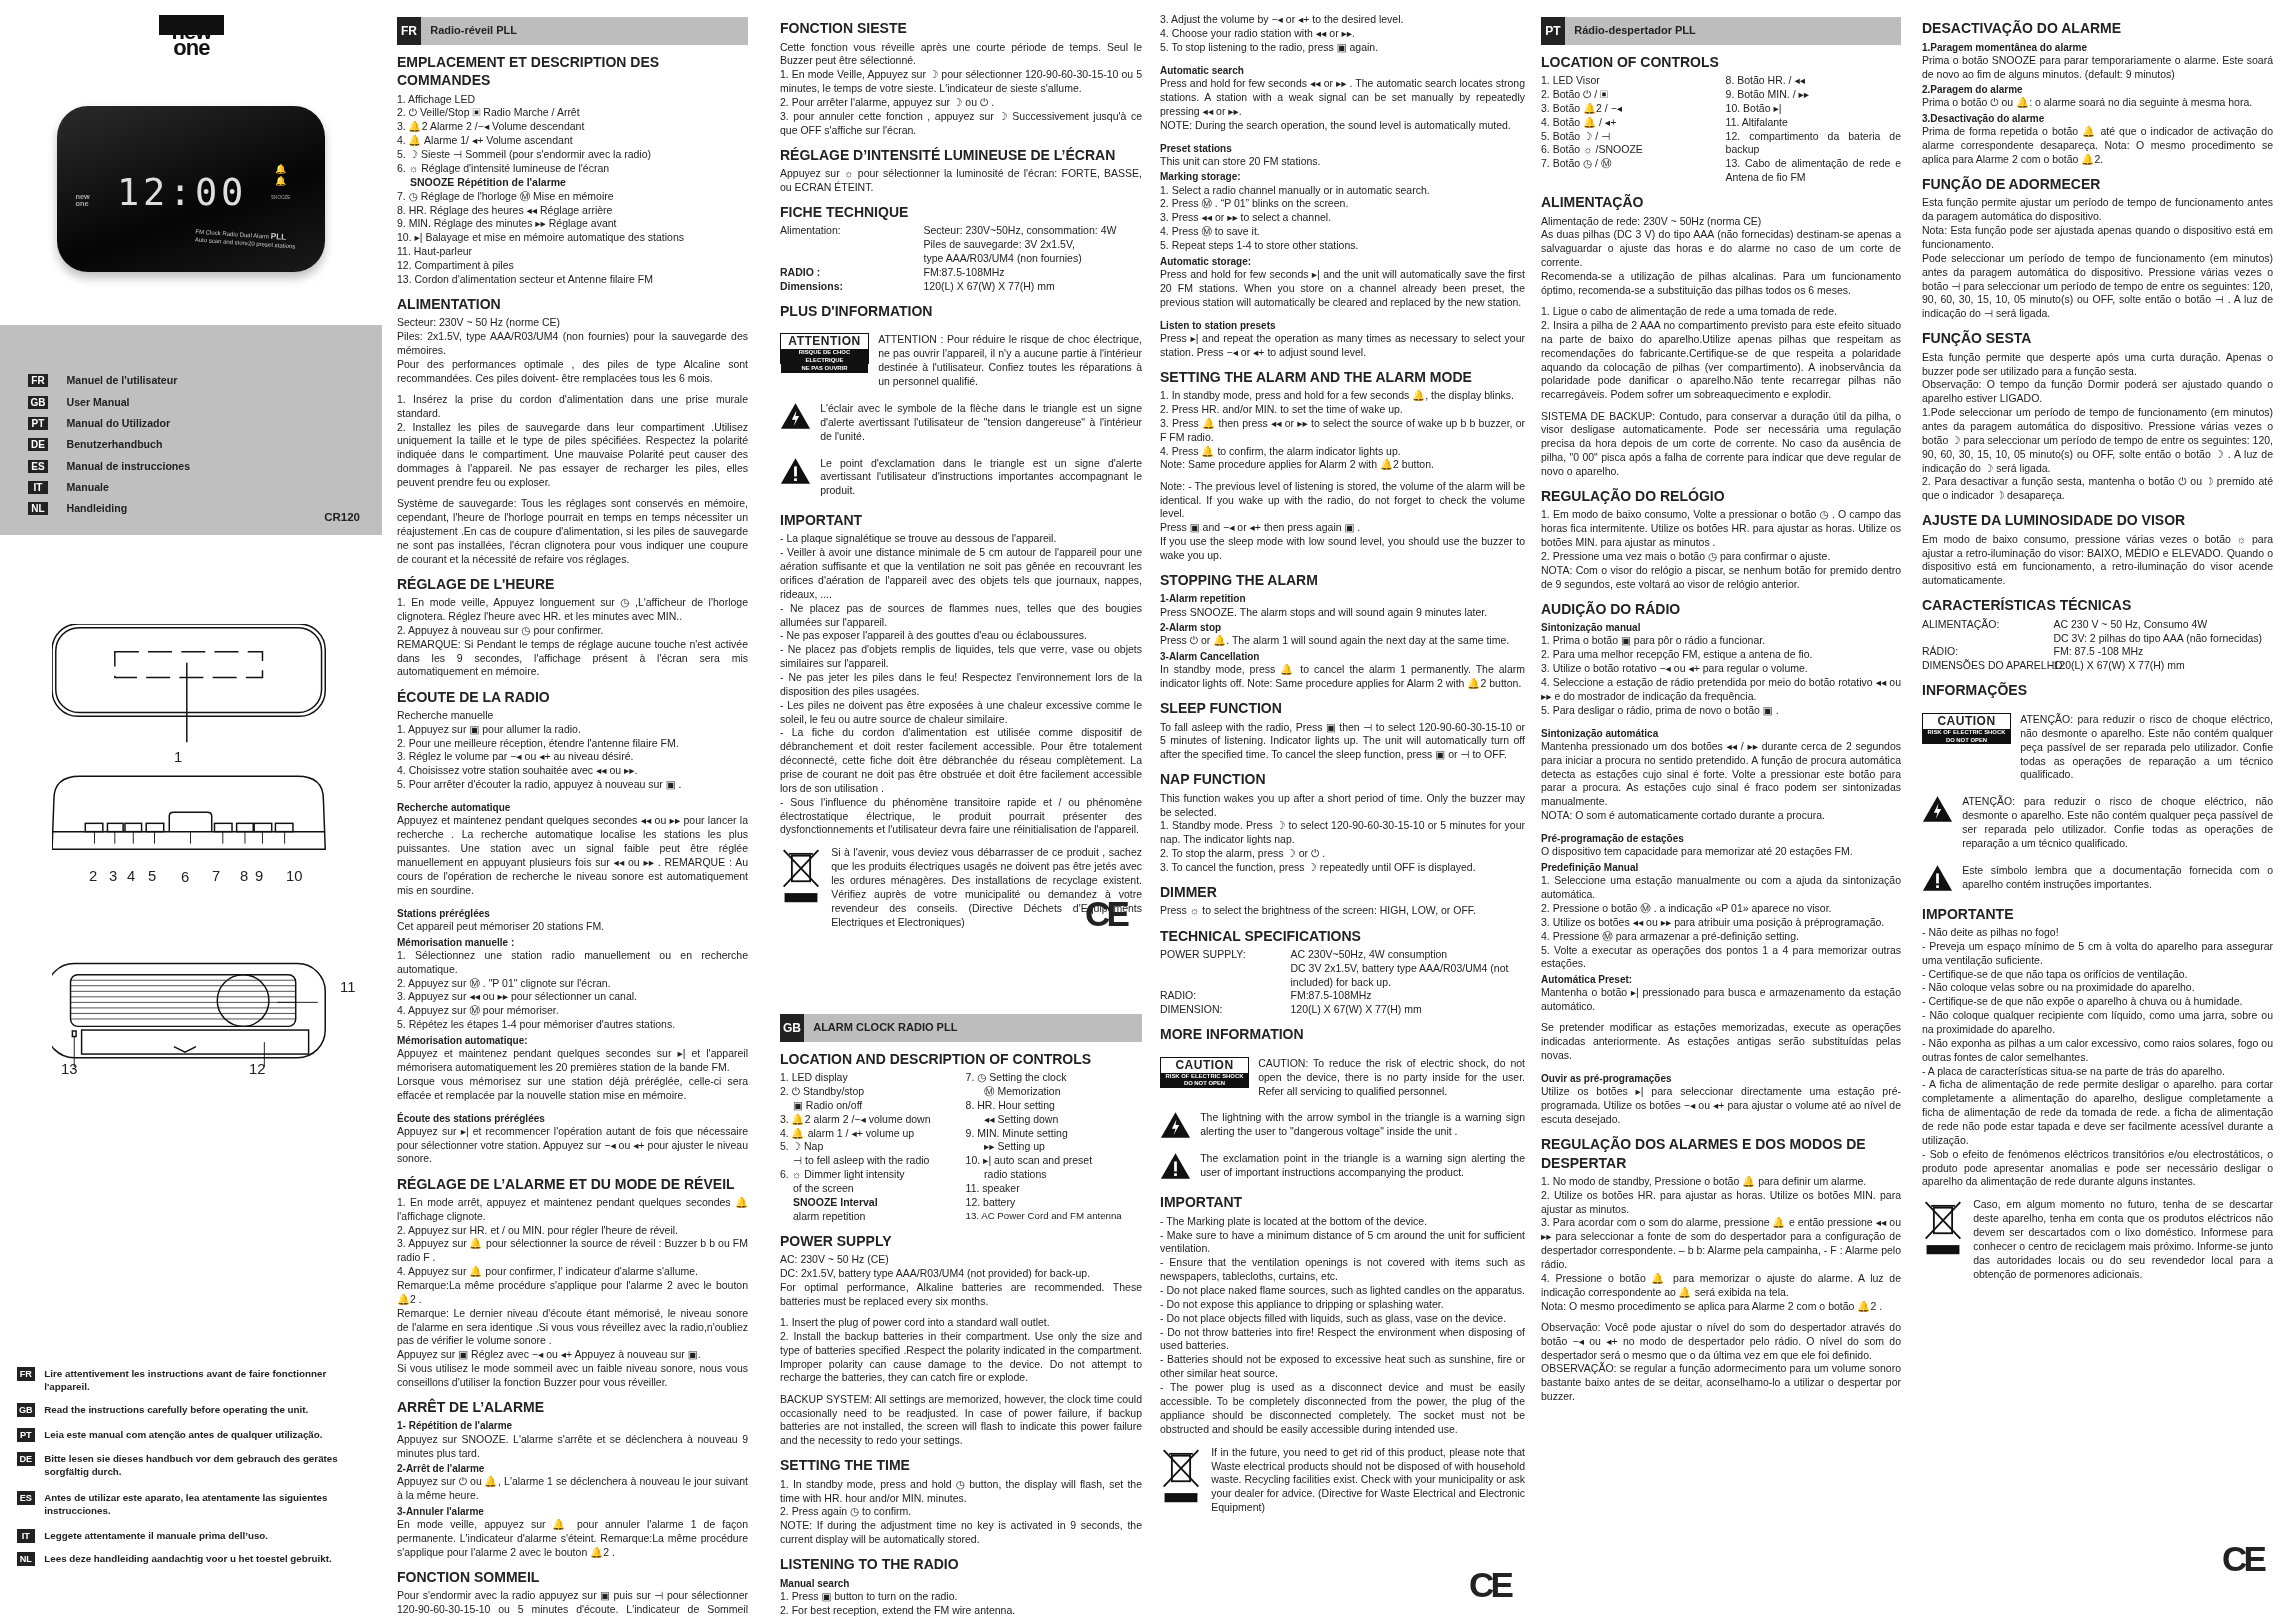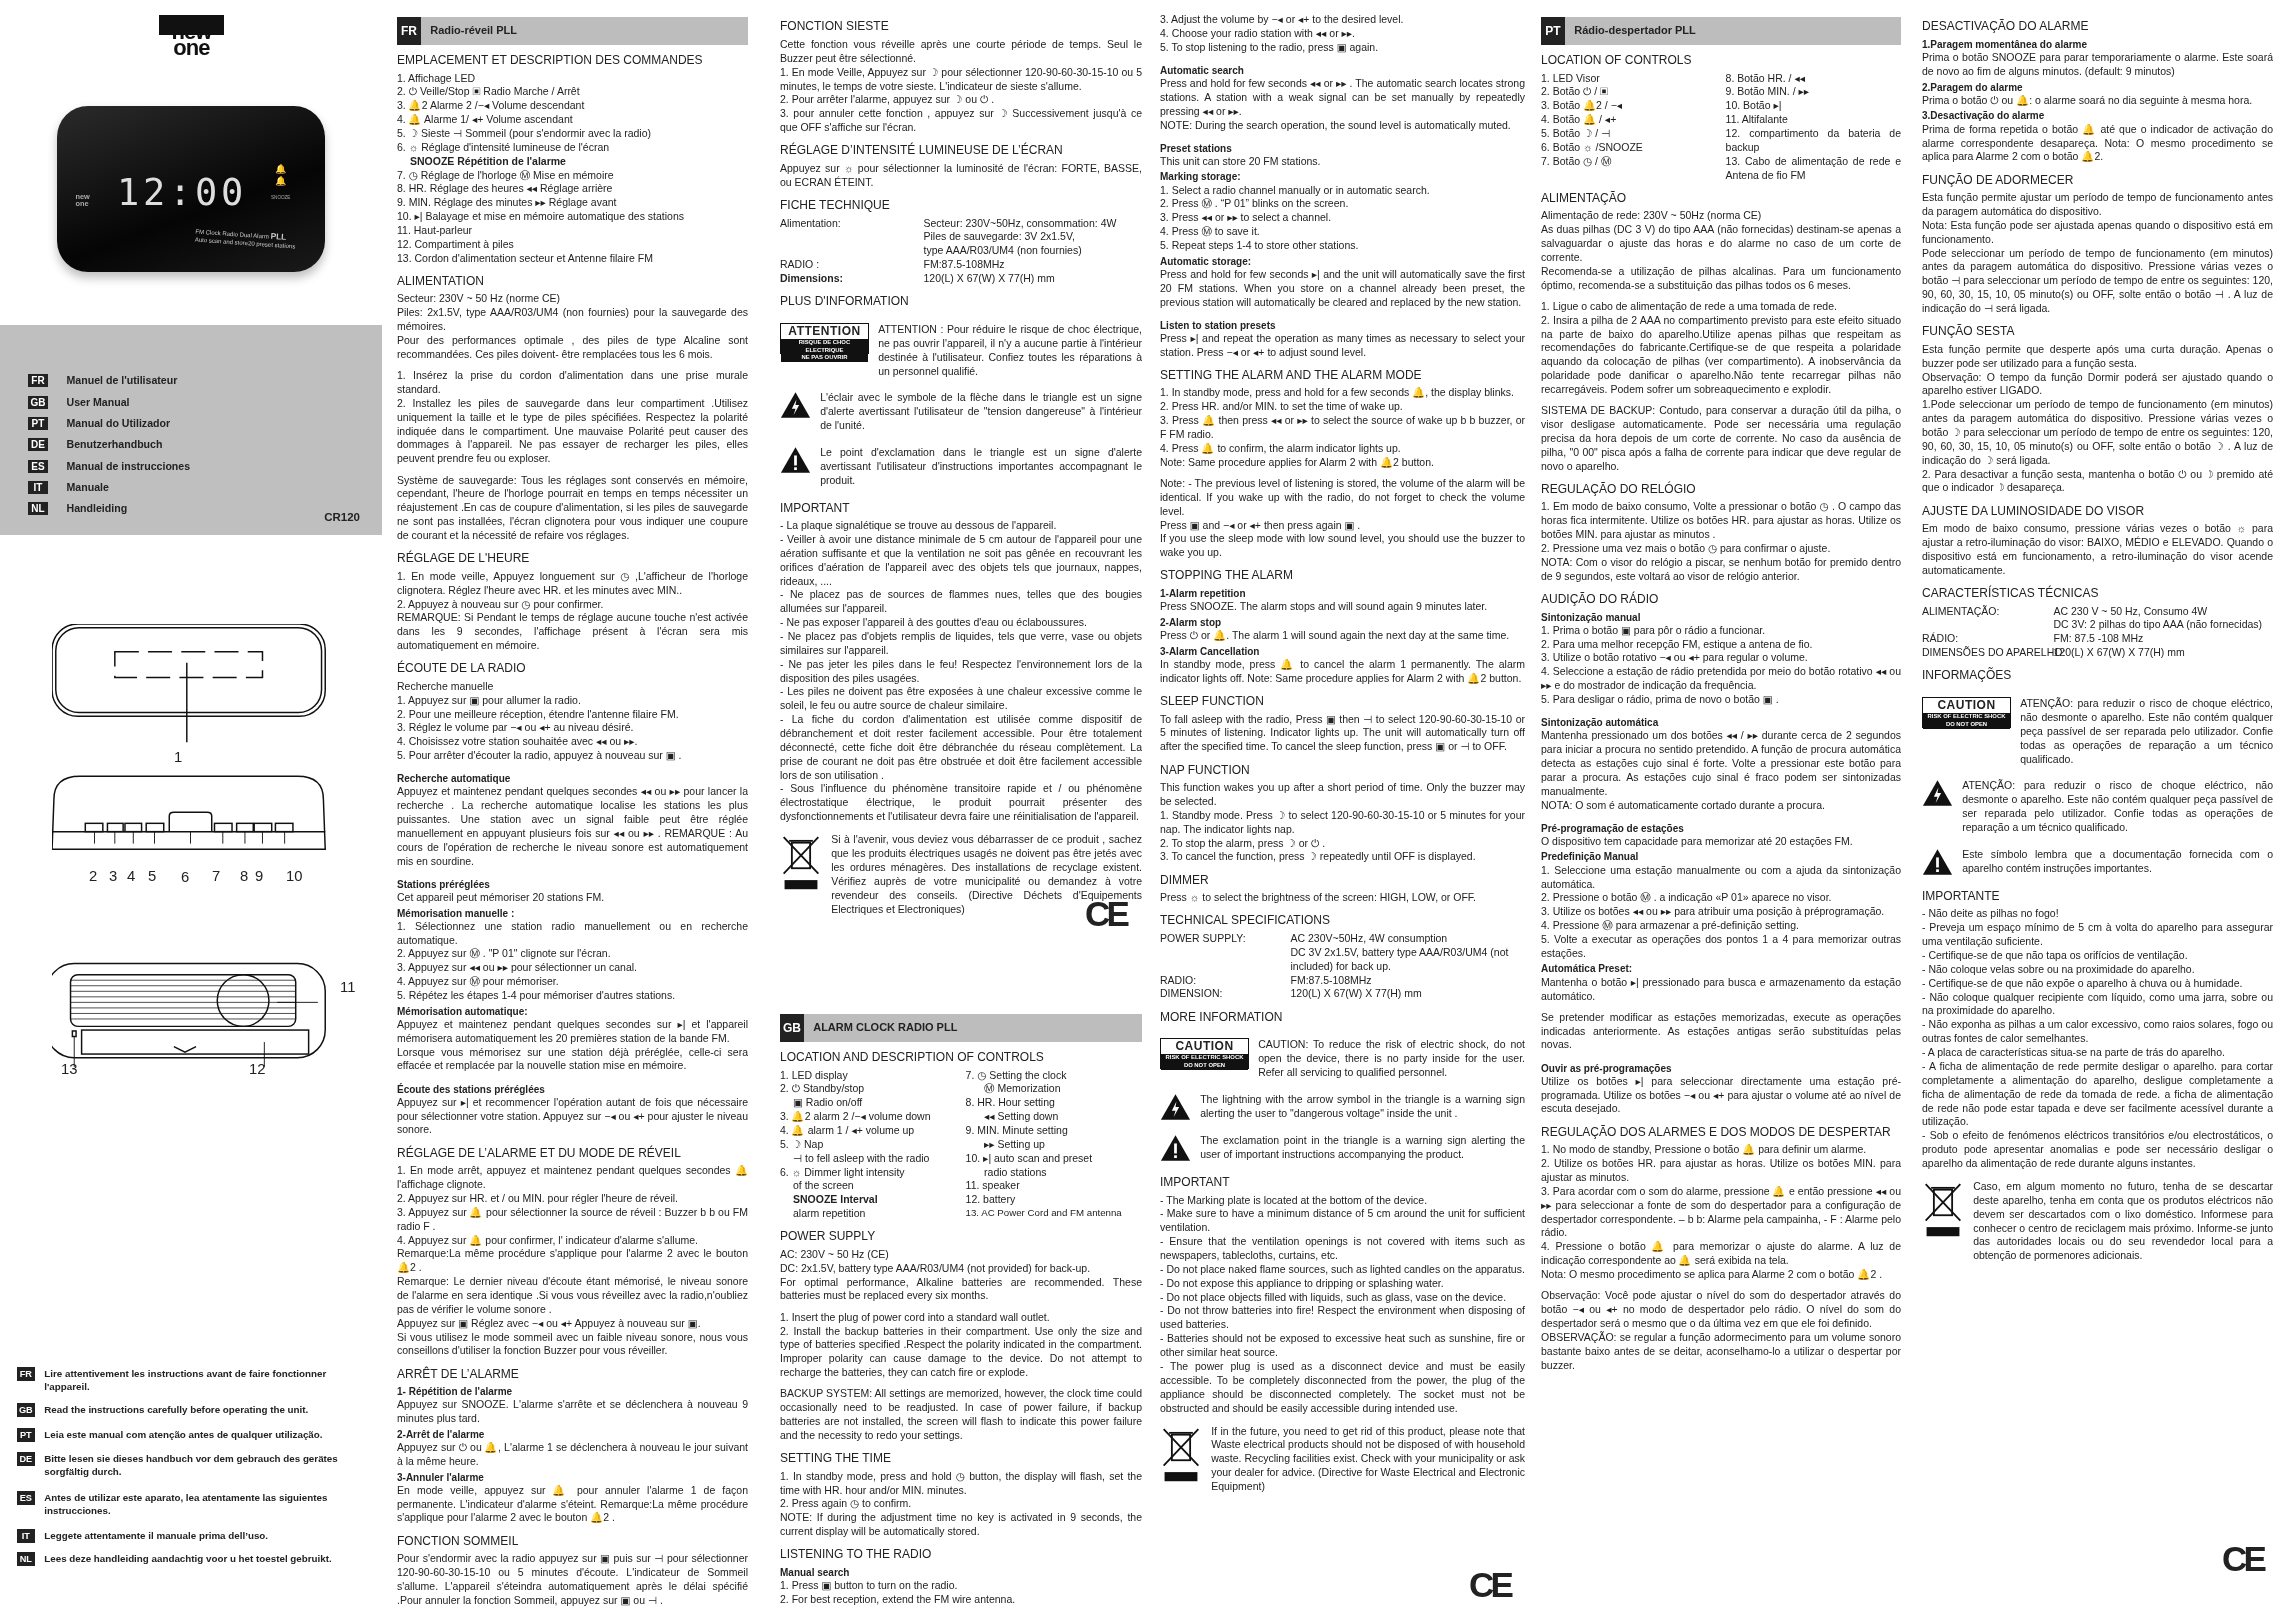--- a/index.html
+++ b/index.html
@@ -24,21 +24,21 @@
 .langrow{position:absolute;left:28px;display:flex;align-items:center;font-weight:bold;font-size:10.6px}
 .badge{display:inline-block;background:#222;color:#fff;font-weight:bold;font-size:10px;width:20px;height:13px;line-height:13px;text-align:center;margin-right:18.5px}
 .model{position:absolute;right:22px;top:510px;font-weight:bold;font-size:11.5px}
 .diag{position:absolute;left:52px;top:624px;width:277px}
 .callout{position:absolute;font-size:14.8px}
 .readrow{position:absolute;left:16.6px;display:flex;font-weight:bold;font-size:9.8px;line-height:1.35}
 .readrow .badge{font-size:9.2px;width:18.5px;height:14px;line-height:14px;margin-right:9.2px;flex:none}
 .secbar{display:flex;align-items:center;background:#bdbdbd;height:28px;margin-top:16.6px}
 .secbar .tag{background:#222;color:#fff;font-weight:bold;font-size:12px;width:24px;height:28px;line-height:28px;text-align:center}
 .secbar .ttl{font-weight:bold;font-size:11px;margin-left:9.2px}
-h3{font-size:12px;font-weight:normal;margin:8.3px 0 2.8px}
+h3{font-size:14px;font-weight:bold;margin:8.3px 0 2.8px}
 h4{font-size:10px;font-weight:bold;margin:1.8px 0 0}
 p{text-align:justify;margin:0}
 .gap{height:7.4px}
 ol{list-style:none}
 .two{display:flex;gap:9.2px}
 .two>div{flex:1}
 .spec{display:grid;grid-template-columns:138px 1fr;column-gap:5.5px}
 .warnbox{display:flex;gap:9.2px;margin:13px 0}
 .caut{flex:none;width:89px;height:31px;border:1.4px solid #111;text-align:center}
 .caut .a{font-weight:bold;font-size:12px;line-height:14.8px;letter-spacing:0.5px}
@@ -274,21 +274,21 @@
     <p>2. Pour arrêter l'alarme, appuyez sur ☽ ou ⏻ .</p>
     <p>3. pour annuler cette fonction , appuyez sur ☽ Successivement jusqu'à ce que OFF s'affiche sur l'écran.</p>
   <h3>RÉGLAGE D’INTENSITÉ LUMINEUSE DE L’ÉCRAN</h3>
   <p>Appuyez sur ☼ pour sélectionner la luminosité de l'écran: FORTE, BASSE, ou ECRAN ÉTEINT.</p>
   <h3>FICHE TECHNIQUE</h3>
   <div class="spec">
     <div>Alimentation:</div>
       <div style="white-space:pre-line">Secteur: 230V~50Hz, consommation: 4W
 Piles de sauvegarde: 3V 2x1.5V,
 type AAA/R03/UM4 (non fournies)</div>
-    <div style="font-weight:normal">RADIO :</div>
+    <div style="font-weight:bold">RADIO :</div>
       <div>FM:87.5-108MHz</div>
     <div style="font-weight:bold">Dimensions:</div>
       <div>120(L) X 67(W) X 77(H) mm</div>
   </div>
   <h3>PLUS D'INFORMATION</h3>
   <div class="warnbox">
     <div class="caut">
         <div class="a">ATTENTION</div>
         <div class="b"><span>RISQUE DE CHOC ELECTRIQUE</span><br><span>NE PAS OUVRIR</span></div>
       </div>

